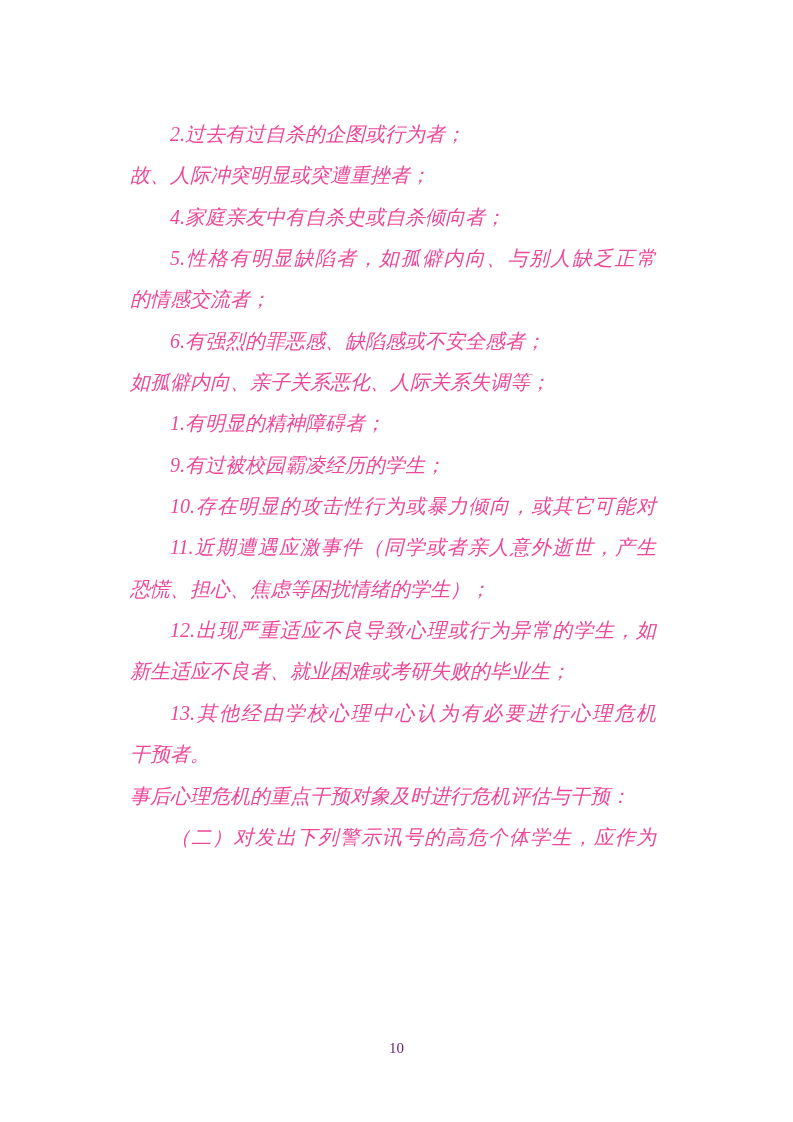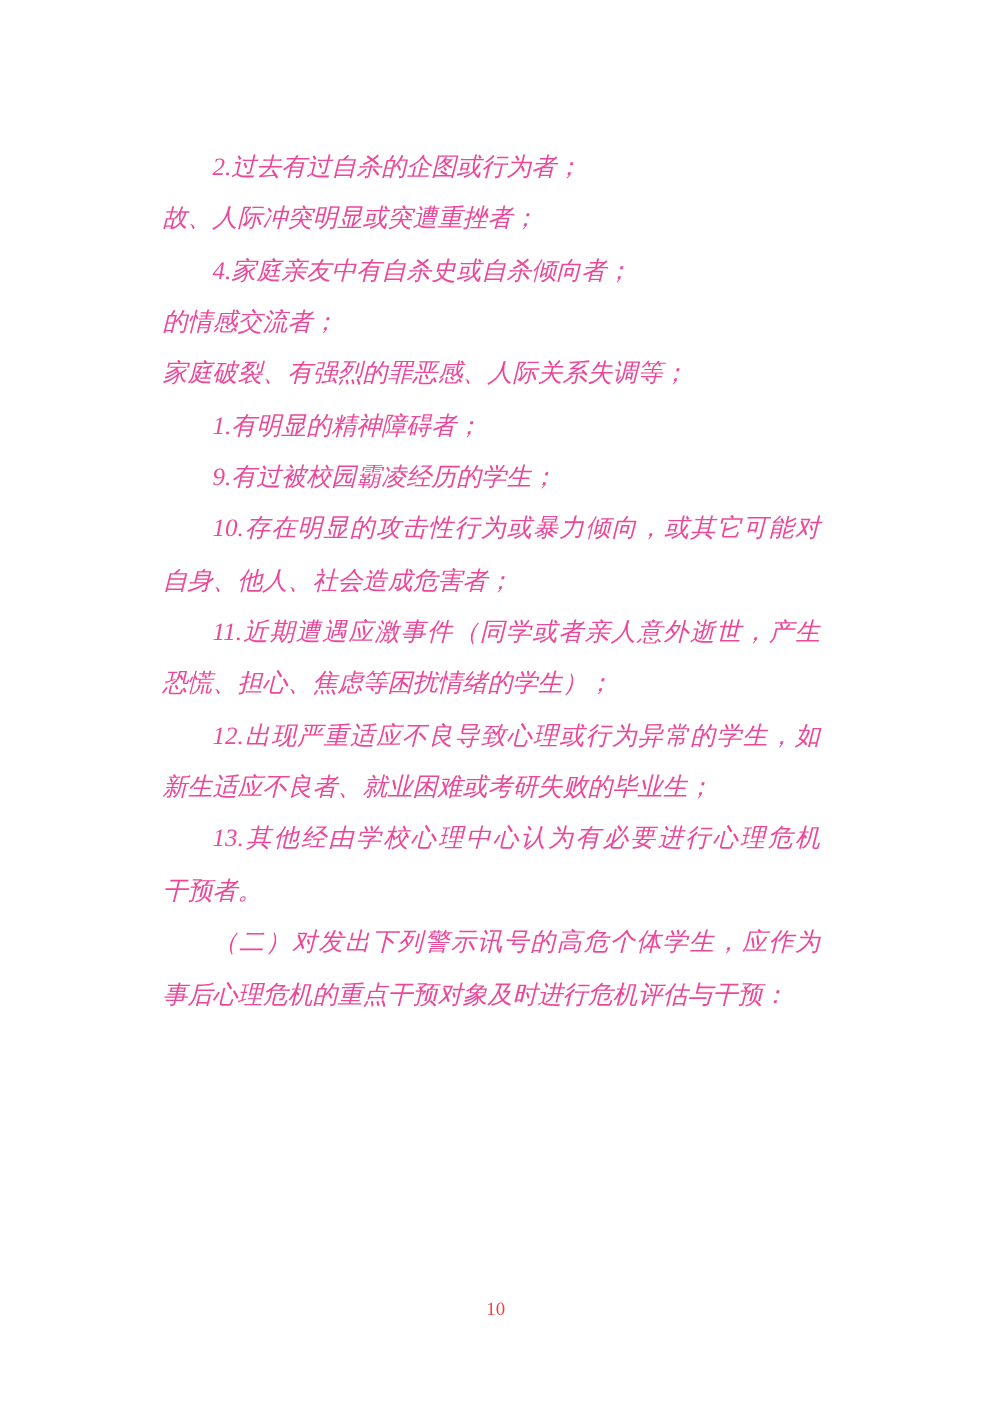--- a/index.html
+++ b/index.html
@@ -42,41 +42,42 @@
   
   .nw { white-space: nowrap; }
   .page-number {
     position: absolute;
     left: 0;
     top: 1038px;
     width: 793px;
     text-align: center;
     font-size: 15px;
     line-height: 20px;
-    color: #ef4444;
+    color: #701a75;
   }
 </style>
 </head>
 <body>
 
 <div class="page">
   <div class="doc">
     <div class="ln ind nw">2.过去有过自杀的企图或行为者；</div>
     <div class="ln nw">故、人际冲突明显或突遭重挫者；</div>
     <div class="ln ind nw">4.家庭亲友中有自杀史或自杀倾向者；</div>
+    <div class="ln ind jf">5.性格有明显缺陷者，如孤僻内向、与别人缺乏正常</div>
     <div class="ln nw">的情感交流者；</div>
-    <div class="ln nw">家庭破裂、有强烈的罪恶感、人际关系失调等；</div>
+    <div class="ln ind nw">6.有强烈的罪恶感、缺陷感或不安全感者；</div>
+    <div class="ln nw">如孤僻内向、亲子关系恶化、人际关系失调等；</div>
     <div class="ln ind nw">1.有明显的精神障碍者；</div>
     <div class="ln ind nw">9.有过被校园霸凌经历的学生；</div>
     <div class="ln ind jf">10.存在明显的攻击性行为或暴力倾向，或其它可能对</div>
-    <div class="ln nw">自身、他人、社会造成危害者；</div>
     <div class="ln ind jf">11.近期遭遇应激事件（同学或者亲人意外逝世，产生</div>
     <div class="ln nw">恐慌、担心、焦虑等困扰情绪的学生）；</div>
     <div class="ln ind jf">12.出现严重适应不良导致心理或行为异常的学生，如</div>
     <div class="ln nw">新生适应不良者、就业困难或考研失败的毕业生；</div>
     <div class="ln ind jf">13.其他经由学校心理中心认为有必要进行心理危机</div>
     <div class="ln nw">干预者。</div>
+    <div class="ln nw">事后心理危机的重点干预对象及时进行危机评估与干预：</div>
     <div class="ln ind jf">（二）对发出下列警示讯号的高危个体学生，应作为</div>
-    <div class="ln nw">事后心理危机的重点干预对象及时进行危机评估与干预：</div>
   </div>
 
   <div class="page-number">10</div>
 </div>
 
 </body></html>

